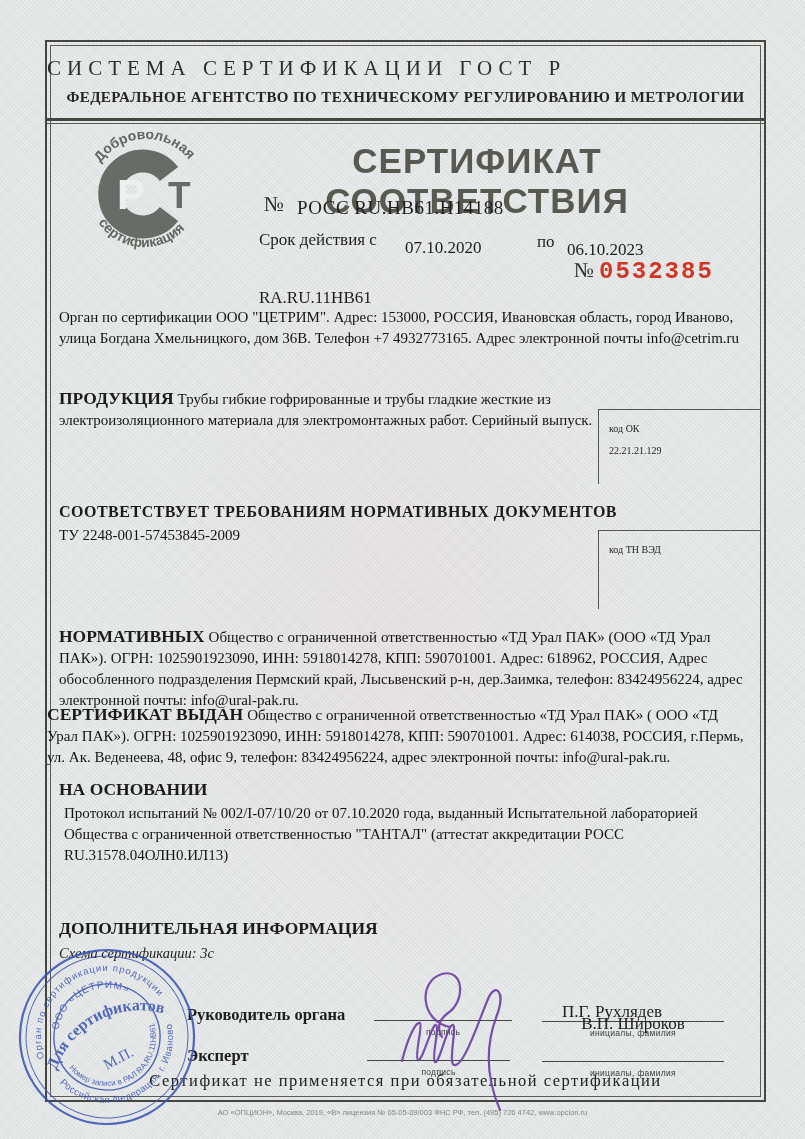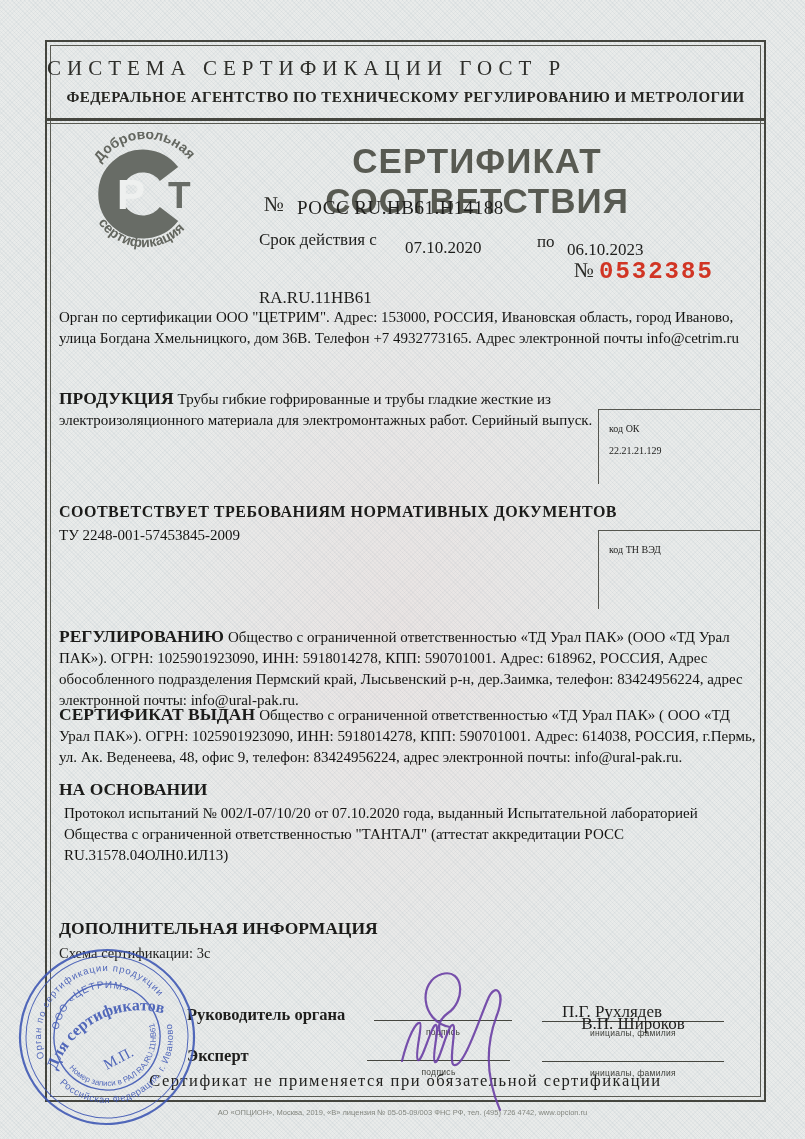--- a/index.html
+++ b/index.html
@@ -92,34 +92,34 @@
       <div>22.21.21.129</div>
     </div>
 
     <div class="abs sec-label-sm" style="left:12px;top:461px;">СООТВЕТСТВУЕТ ТРЕБОВАНИЯМ НОРМАТИВНЫХ ДОКУМЕНТОВ</div>
     <div class="abs body-text" style="left:12px;top:483px;">ТУ  2248-001-57453845-2009</div>
     <div class="abs code-box" style="left:551px;top:488px;width:142px;height:62px;">
       <div>код ТН ВЭД</div>
     </div>
 
     <div class="abs" style="left:12px;top:584px;width:697px;">
-      <span class="sec-label">РЕГУЛИРОВАНИЮ</span>
+      <span class="sec-label">НОРМАТИВНЫХ</span>
       <span class="body-text">Общество с ограниченной ответственностью «ТД Урал ПАК» (ООО «ТД Урал ПАК»). ОГРН: 1025901923090, ИНН: 5918014278, КПП: 590701001. Адрес: 618962, РОССИЯ, Адрес обособленного подразделения Пермский край, Лысьвенский р-н, дер.Заимка, телефон: 83424956224, адрес электронной почты: info@ural-pak.ru.</span>
     </div>
 
-    <div class="abs" style="left:12px;top:662px;width:697px;">
+    <div class="abs" style="left:0;top:662px;width:697px;">
       <span class="sec-label">СЕРТИФИКАТ ВЫДАН</span>
       <span class="body-text">Общество с ограниченной ответственностью «ТД Урал ПАК» ( ООО «ТД Урал ПАК»). ОГРН: 1025901923090, ИНН: 5918014278, КПП: 590701001. Адрес: 614038, РОССИЯ, г.Пермь, ул. Ак. Веденеева, 48, офис 9, телефон: 83424956224, адрес электронной почты: info@ural-pak.ru.</span>
     </div>
 
     <div class="abs sec-label" style="left:12px;top:737px;">НА ОСНОВАНИИ</div>
     <div class="abs body-text" style="left:17px;top:761px;width:690px;">Протокол испытаний № 002/I-07/10/20 от 07.10.2020 года, выданный Испытательной лабораторией Общества с ограниченной ответственностью "ТАНТАЛ" (аттестат аккредитации РОСС RU.31578.04ОЛН0.ИЛ13)</div>
 
     <div class="abs sec-label" style="left:12px;top:876px;">ДОПОЛНИТЕЛЬНАЯ ИНФОРМАЦИЯ</div>
-    <div class="abs" style="left:12px;top:903px;font-size:14.5px;">Схема сертификации: 3с</div>
+    <div class="abs" style="left:12px;top:903px;font-size:14.5px;font-style:italic;">Схема сертификации: 3с</div>
 
     <div class="abs sig-role" style="left:140px;top:963px;">Руководитель органа</div>
     <div class="abs sig-line" style="left:327px;top:978px;width:138px;">
       <span class="sig-caption">подпись</span>
     </div>
     <div class="abs sig-name" style="left:474px;top:960px;width:182px;">П.Г. Рухлядев</div>
     <div class="abs sig-line" style="left:495px;top:979px;width:182px;">
       <span class="sig-caption">инициалы, фамилия</span>
     </div>
 

